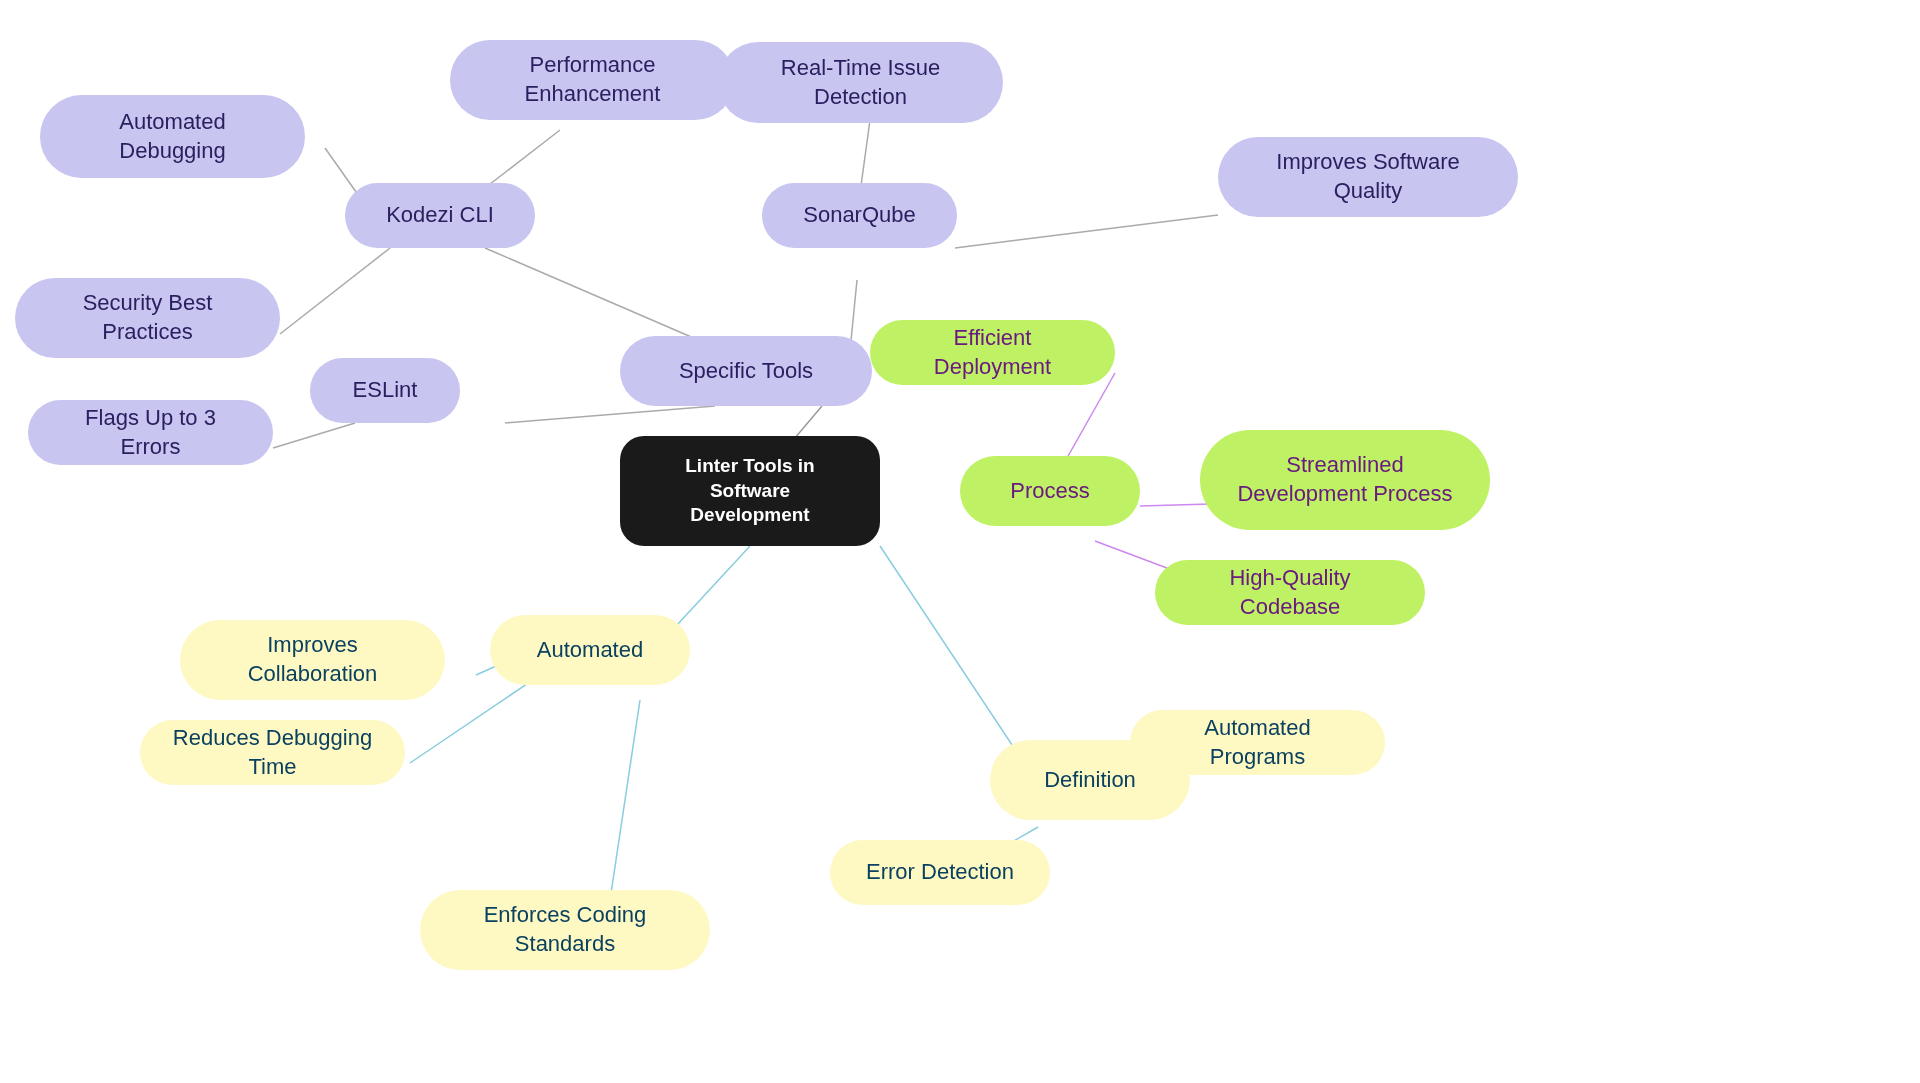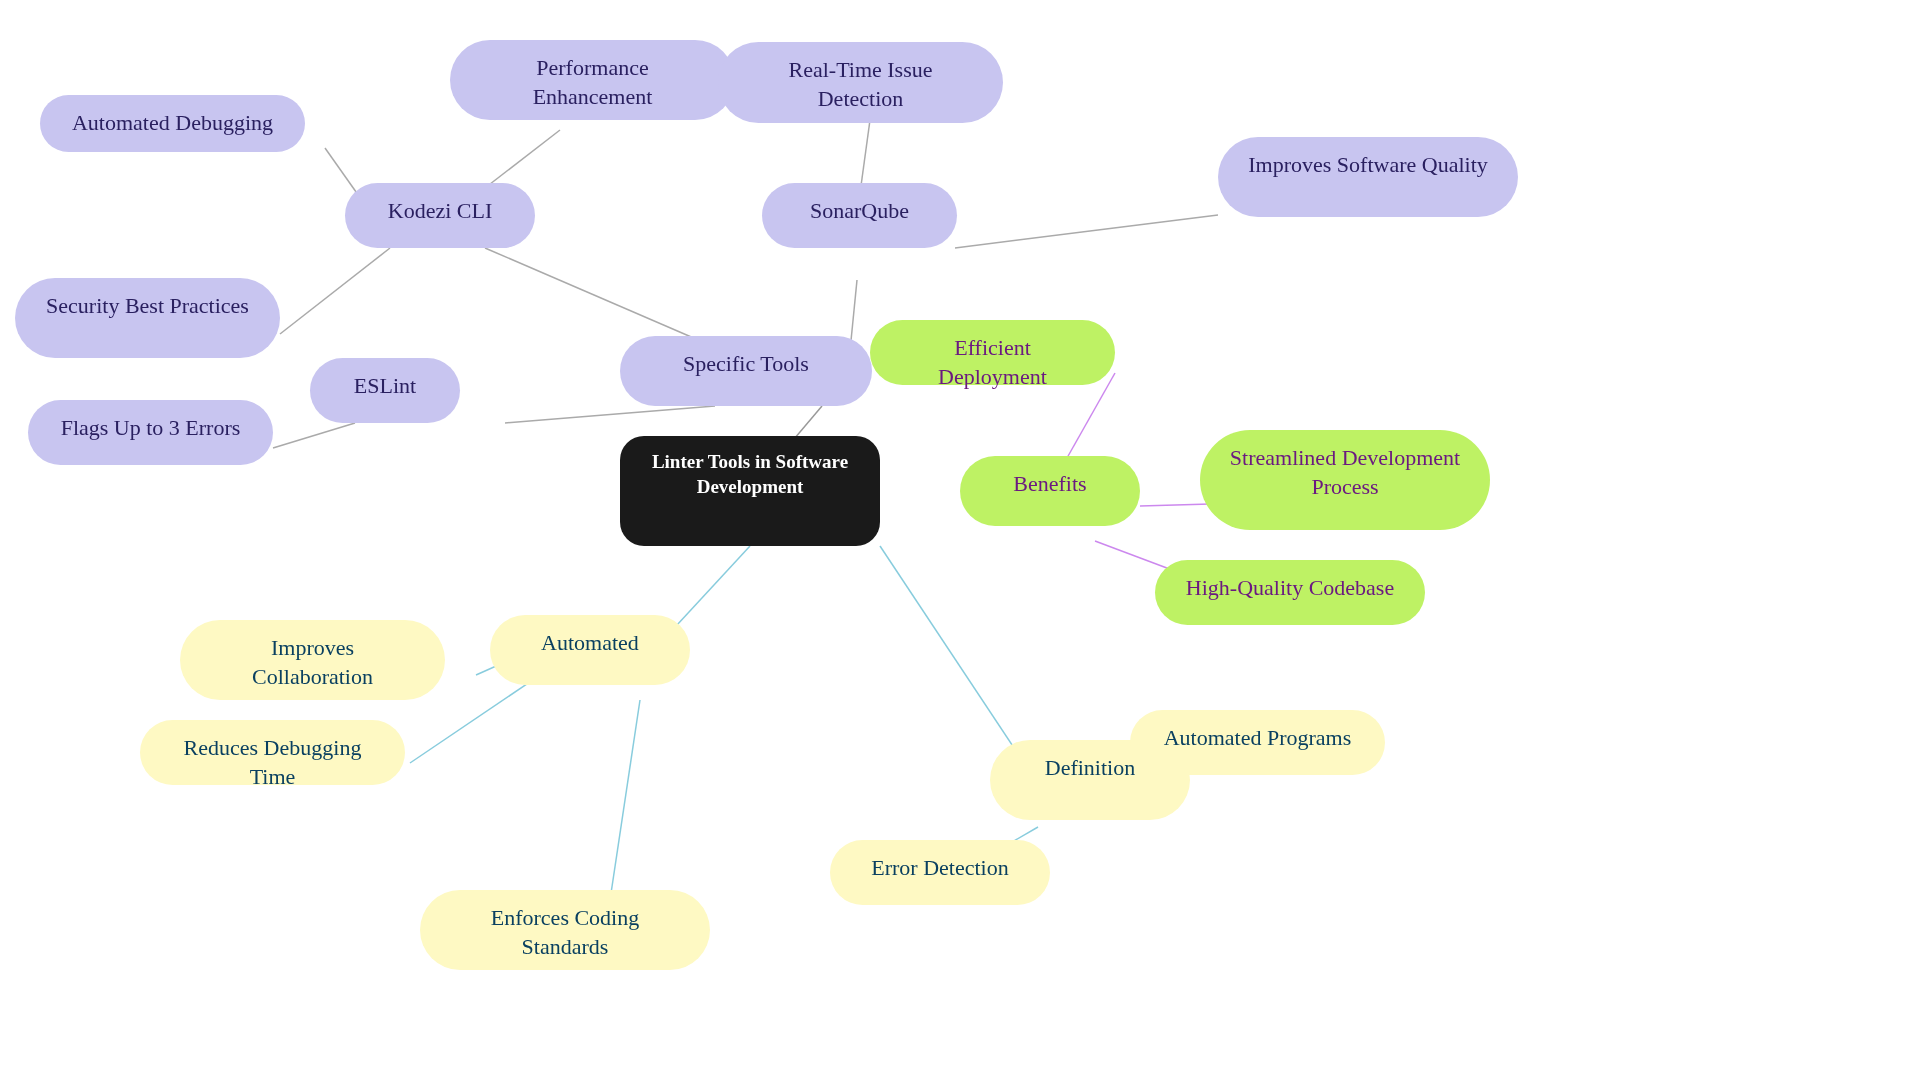--- a/index.html
+++ b/index.html
@@ -13,30 +13,29 @@
     }
     svg#mind-map {
       position: absolute;
       top: 0; left: 0;
       width: 1920px;
       height: 1083px;
     }
     .node {
       position: absolute;
       display: flex;
-      align-items: flex-start;
+      align-items: center;
       justify-content: center;
       text-align: center;
       border-radius: 50px;
       font-size: 22px;
       font-weight: 500;
       padding: 14px 28px;
       white-space: normal;
       line-height: 1.3;
-      font-family: Liberation Serif, serif;
     }
     .node-center {
       background: #1a1a1a;
       color: #ffffff;
       border-radius: 24px;
       font-size: 19px;
       font-weight: 600;
       width: 260px;
       height: 110px;
       left: 620px;
@@ -123,42 +122,42 @@
 </div>
 
 <div class="node node-purple" style="left:310px; top:358px; width:150px; height:65px;">
   <span>ESLint</span>
 </div>
 
 <div class="node node-purple" style="left:450px; top:40px; width:285px; height:80px;">
   <span>Performance Enhancement</span>
 </div>
 
-<div class="node node-purple" style="left:40px; top:95px; width:265px; height:57px;">
+<div class="node node-purple" style="left:40px; top:95px; width:265px; height:83px;">
   <span>Automated Debugging</span>
 </div>
 
 <div class="node node-purple" style="left:15px; top:278px; width:265px; height:80px;">
   <span>Security Best Practices</span>
 </div>
 
 <div class="node node-purple" style="left:28px; top:400px; width:245px; height:65px;">
   <span>Flags Up to 3 Errors</span>
 </div>
 
 <div class="node node-purple" style="left:718px; top:42px; width:285px; height:81px;">
   <span>Real-Time Issue Detection</span>
 </div>
 
 <div class="node node-purple" style="left:1218px; top:137px; width:300px; height:80px;">
   <span>Improves Software Quality</span>
 </div>
 
 <div class="node node-pink" style="left:960px; top:456px; width:180px; height:70px;">
-  <span>Benefits</span>
+  <span>Process</span>
 </div>
 
 <div class="node node-pink" style="left:870px; top:320px; width:245px; height:65px;">
   <span>Efficient Deployment</span>
 </div>
 
 <div class="node node-pink" style="left:1200px; top:430px; width:290px; height:100px;">
   <span>Streamlined Development Process</span>
 </div>
 

